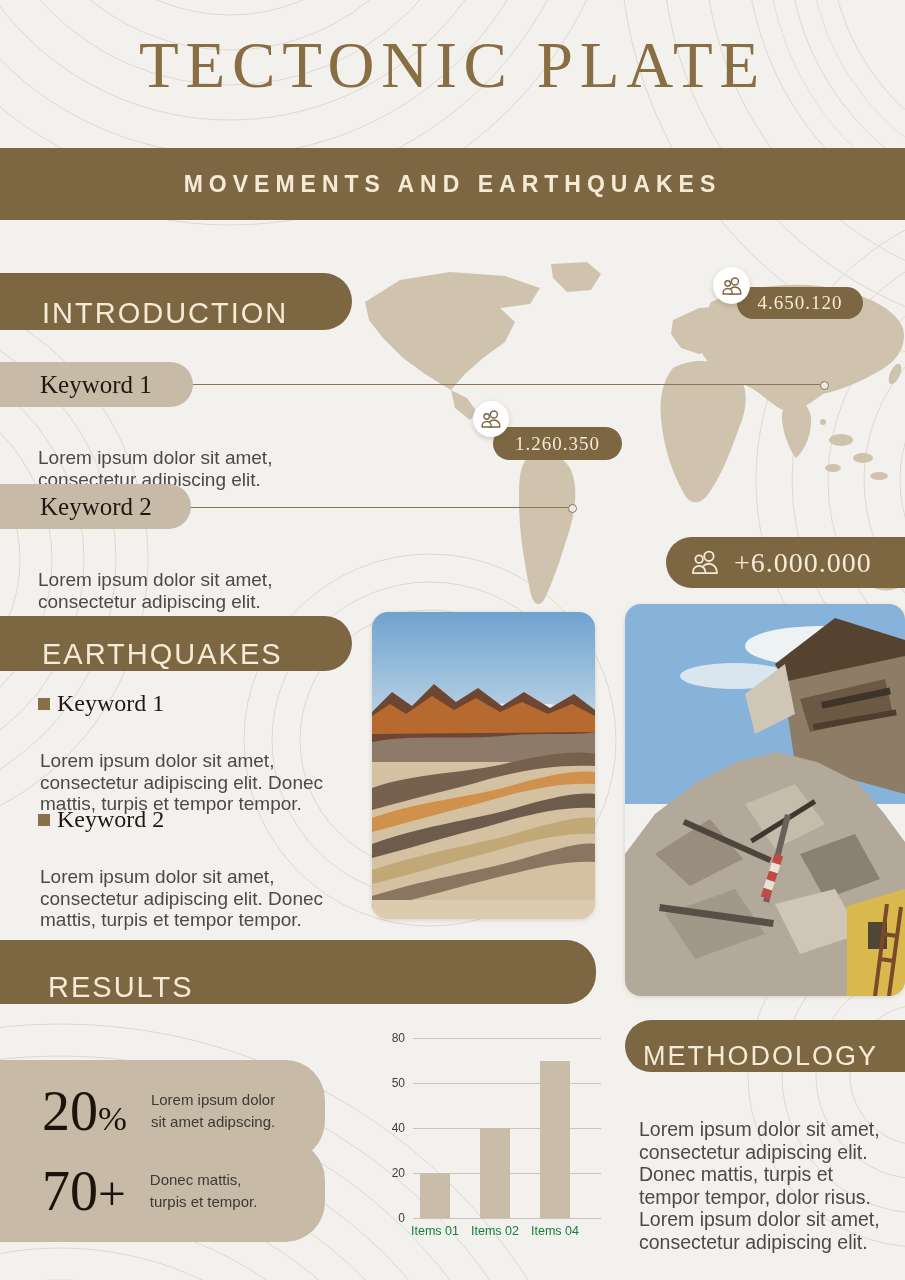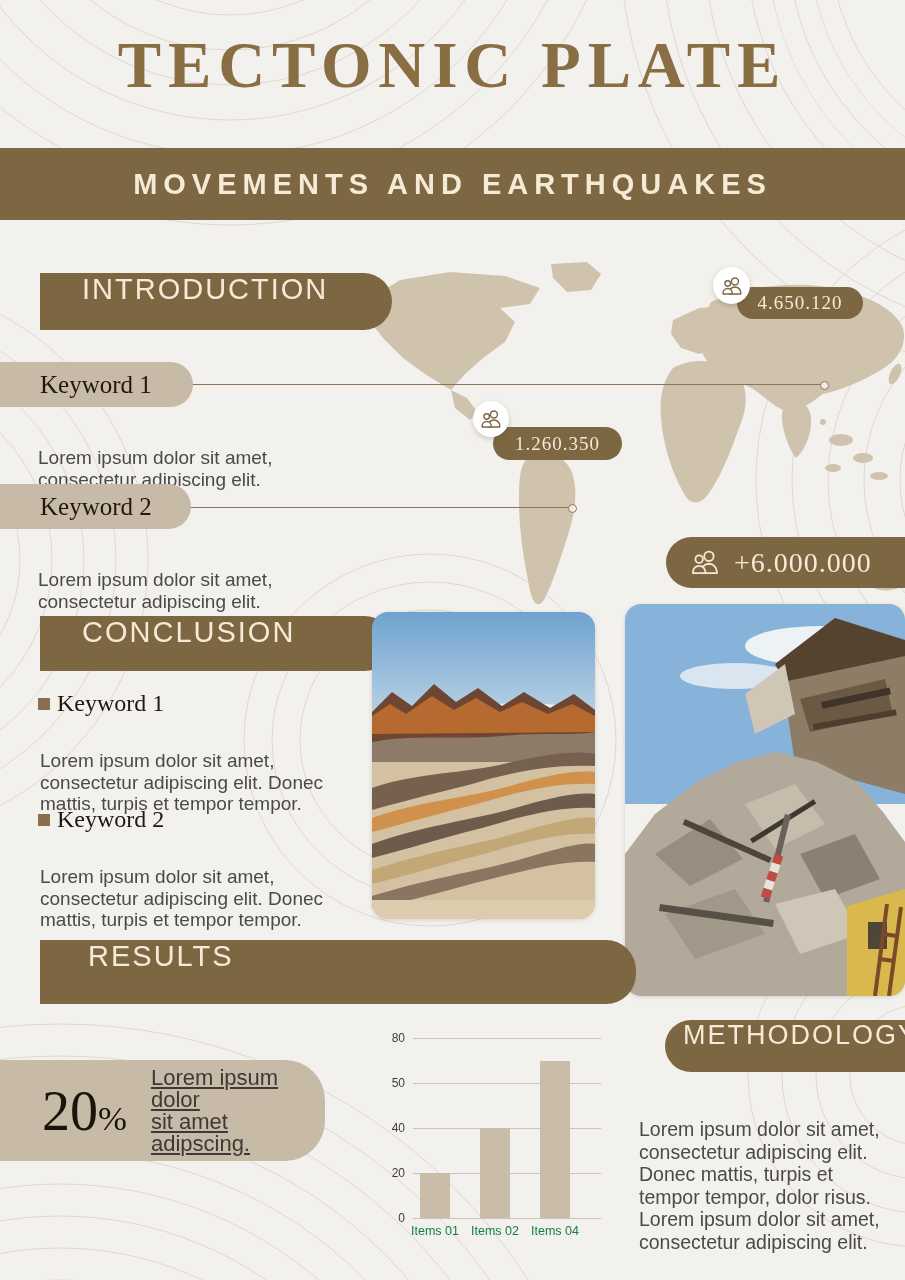--- a/index.html
+++ b/index.html
@@ -12,36 +12,36 @@
     position:relative; width:905px; height:1280px; margin:0 auto;
     background:var(--bg); overflow:hidden;
     font-family:"Liberation Sans", sans-serif;
   }
   .abs{position:absolute;}
   svg{display:block;}
 
   
   .main-title{
     left:0; right:0; top:28px; text-align:center;
-    font-family:"Liberation Serif", serif; font-weight:700;
+    font-family:"Liberation Serif", serif; font-weight:400;
     font-size:65px; letter-spacing:.105em; color:var(--title); z-index:3;
   }
   .banner{
     left:0; top:148px; width:905px; height:72px; background:var(--brown);
     display:flex; align-items:center; justify-content:center; z-index:3;
   }
   .banner span{
-    color:var(--cream); font-size:29px; font-weight:700; letter-spacing:6px;
+    color:var(--cream); font-size:23px; font-weight:700; letter-spacing:6px;
   }
 
   
   .section-pill{
-    background:var(--brown); color:var(--cream); display:flex; align-items:flex-start;
+    background:var(--brown); color:var(--cream); display:flex; align-items:flex-end;
     border-radius:0 30px 30px 0; padding-left:42px; box-sizing:border-box;
-    font-size:29px; letter-spacing:2px; z-index:3;margin-left:40px;
+    font-size:29px; letter-spacing:2px; z-index:3;
   }
   .section-pill.right{border-radius:26px 0 0 26px; padding-left:18px;}
 
   
   .kw-pill{
     background:var(--tan); border-radius:0 23px 23px 0; display:flex; align-items:center;
     padding-left:40px; box-sizing:border-box; z-index:3;
     font-family:"Liberation Serif", serif; font-size:25px; color:#1f1710;
   }
   .leader{height:0; border-top:1.2px solid var(--line); z-index:2;}
@@ -84,21 +84,21 @@
     background:var(--tan); border-radius:0 40px 40px 0; z-index:3;
     display:flex; align-items:center;
   }
   .stat-num{
     font-family:"Liberation Serif", serif; font-size:56px; color:#1c140c;
     margin-left:42px; white-space:nowrap;
   }
   .stat-num .suffix.pct{font-size:.62em;}
   .stat-num .suffix.plus{font-size:.88em;}
   .stat-label{
-    margin-left:24px; font-size:22px; line-height:22px; color:#3c3a37; white-space:pre-line;text-decoration:underline;
+    margin-left:24px; font-size:15px; line-height:22px; color:#3c3a37; white-space:pre-line;
   }
 
   
   .chart{z-index:3;}
   .gridrow{position:absolute; left:0; right:0; height:0;}
   .gridrow .tick{
     position:absolute; left:0; top:-7px; width:22px; text-align:right;
     font-size:12px; color:#3f3d3a;
   }
   .gridrow .gline{position:absolute; left:30px; right:0; top:0; border-top:1px solid #c9c4bc;}
@@ -260,21 +260,21 @@
         <circle cx="16.5" cy="6.5" r="4.2"></circle>
         <path d="M9.5 21.5 v-1.4 a7 7 0 0 1 14 0 v1.4 z" fill="var(--brown)"></path>
         <circle cx="7.8" cy="9" r="3.3" fill="var(--brown)"></circle>
         <path d="M2.3 21.5 v-1 a5.5 5.5 0 0 1 11 0 v1 z" fill="var(--brown)"></path>
       </g>
     </svg>
     <span>+6.000.000</span>
   </div>
 
   <div class="abs section-pill" style="left:0; top:616px; width:352px; height:55px;">
-    <span>CONCLUSION</span>
+    <span>EARTHQUAKES</span>
   </div>
 
   <div class="abs m-kw" style="left:38px; top:690px;">
     <span class="sq"></span>
     <span>Keyword 1</span>
   </div>
   <div class="abs para" style="left:40px; top:722px; width:310px;">Lorem ipsum dolor sit amet,
 consectetur adipiscing elit. Donec
 mattis, turpis et tempor tempor.</div>
 
@@ -359,20 +359,27 @@
   </div>
 
   <div class="abs stat-card" style="left:0; top:1060px; width:325px; height:101px;">
     <div class="stat-num">
       <span>20</span><span class="suffix pct">%</span>
     </div>
     <div class="stat-label">Lorem ipsum dolor
 sit amet adipscing.</div>
   </div>
 
+  <div class="abs stat-card" style="left:0; top:1140px; width:325px; height:102px;">
+    <div class="stat-num">
+      <span>70</span><span class="suffix plus">+</span>
+    </div>
+    <div class="stat-label">Donec mattis,
+turpis et tempor.</div>
+  </div>
 
   <div class="abs chart" style="left:383px; top:1028px; width:218px; height:215px;">
     <div class="gridrow" style="top:10px;">
       <span class="tick">80</span>
         <span class="gline"></span>
     </div>
     <div class="gridrow" style="top:55px;">
       <span class="tick">50</span>
         <span class="gline"></span>
     </div>

